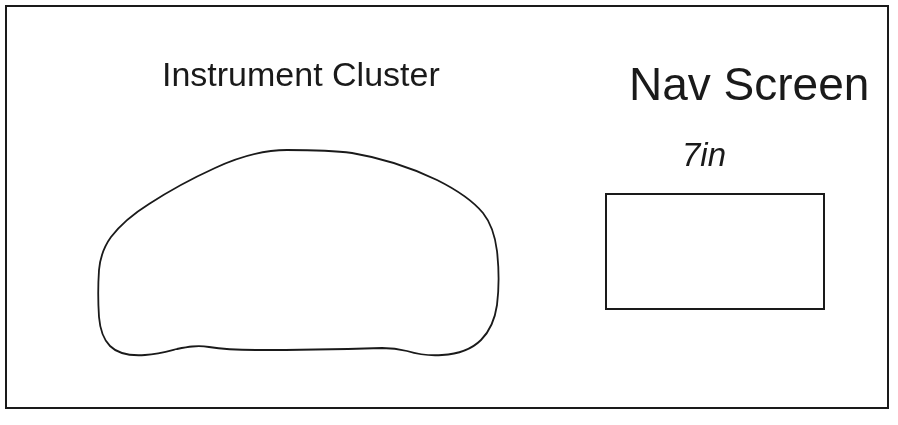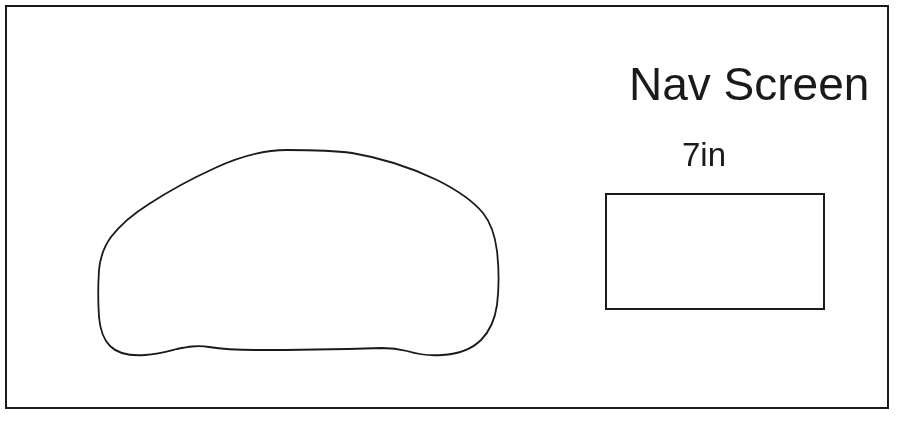--- a/index.html
+++ b/index.html
@@ -42,20 +42,21 @@
   }
   #label-nav-screen {
     left: 622px;
     top: 54px;
     font-size: 46px;
   }
   #label-nav-screen-size {
     left: 675px;
     top: 131px;
     font-size: 33px;
+    font-style: italic;
   }
   #nav-screen-rect {
     position: absolute;
     left: 598px;
     top: 186px;
     width: 220px;
     height: 117px;
     border: 2px solid #1a1a1a;
     box-sizing: border-box;
     background: #ffffff;
@@ -75,20 +76,21 @@
     stroke-linecap: round;
   }
 </style>
 </head>
 <body>
 
 <div id="canvas">
 
   <div id="outer-frame">
 
+    <div class="label" id="label-instrument-cluster">Instrument Cluster</div>
 
     <div class="label" id="label-nav-screen">Nav Screen</div>
 
     <div class="label" id="label-nav-screen-size">7in</div>
 
     <svg id="cluster-outline-svg" viewBox="0 0 430 235" xmlns="http://www.w3.org/2000/svg">
       <path d="
         M 200 13
         C 176 13, 152 20, 128 31
         C 106 41, 82 54, 62 67

